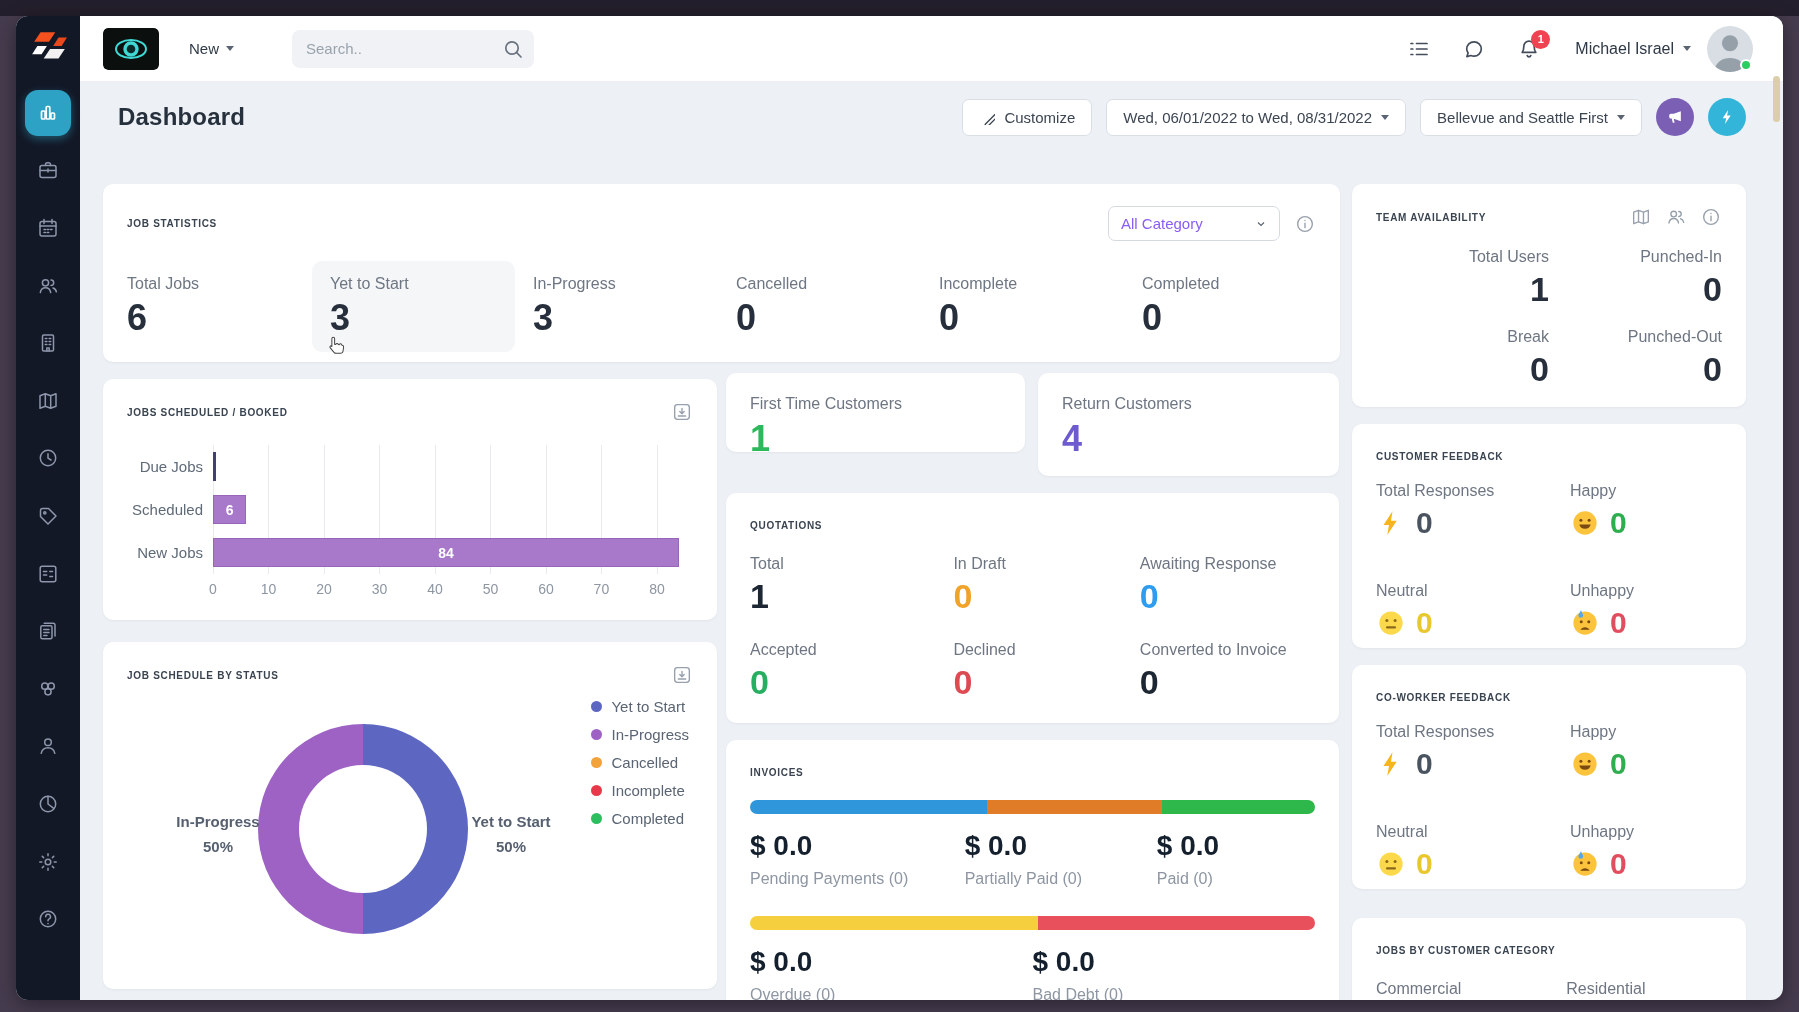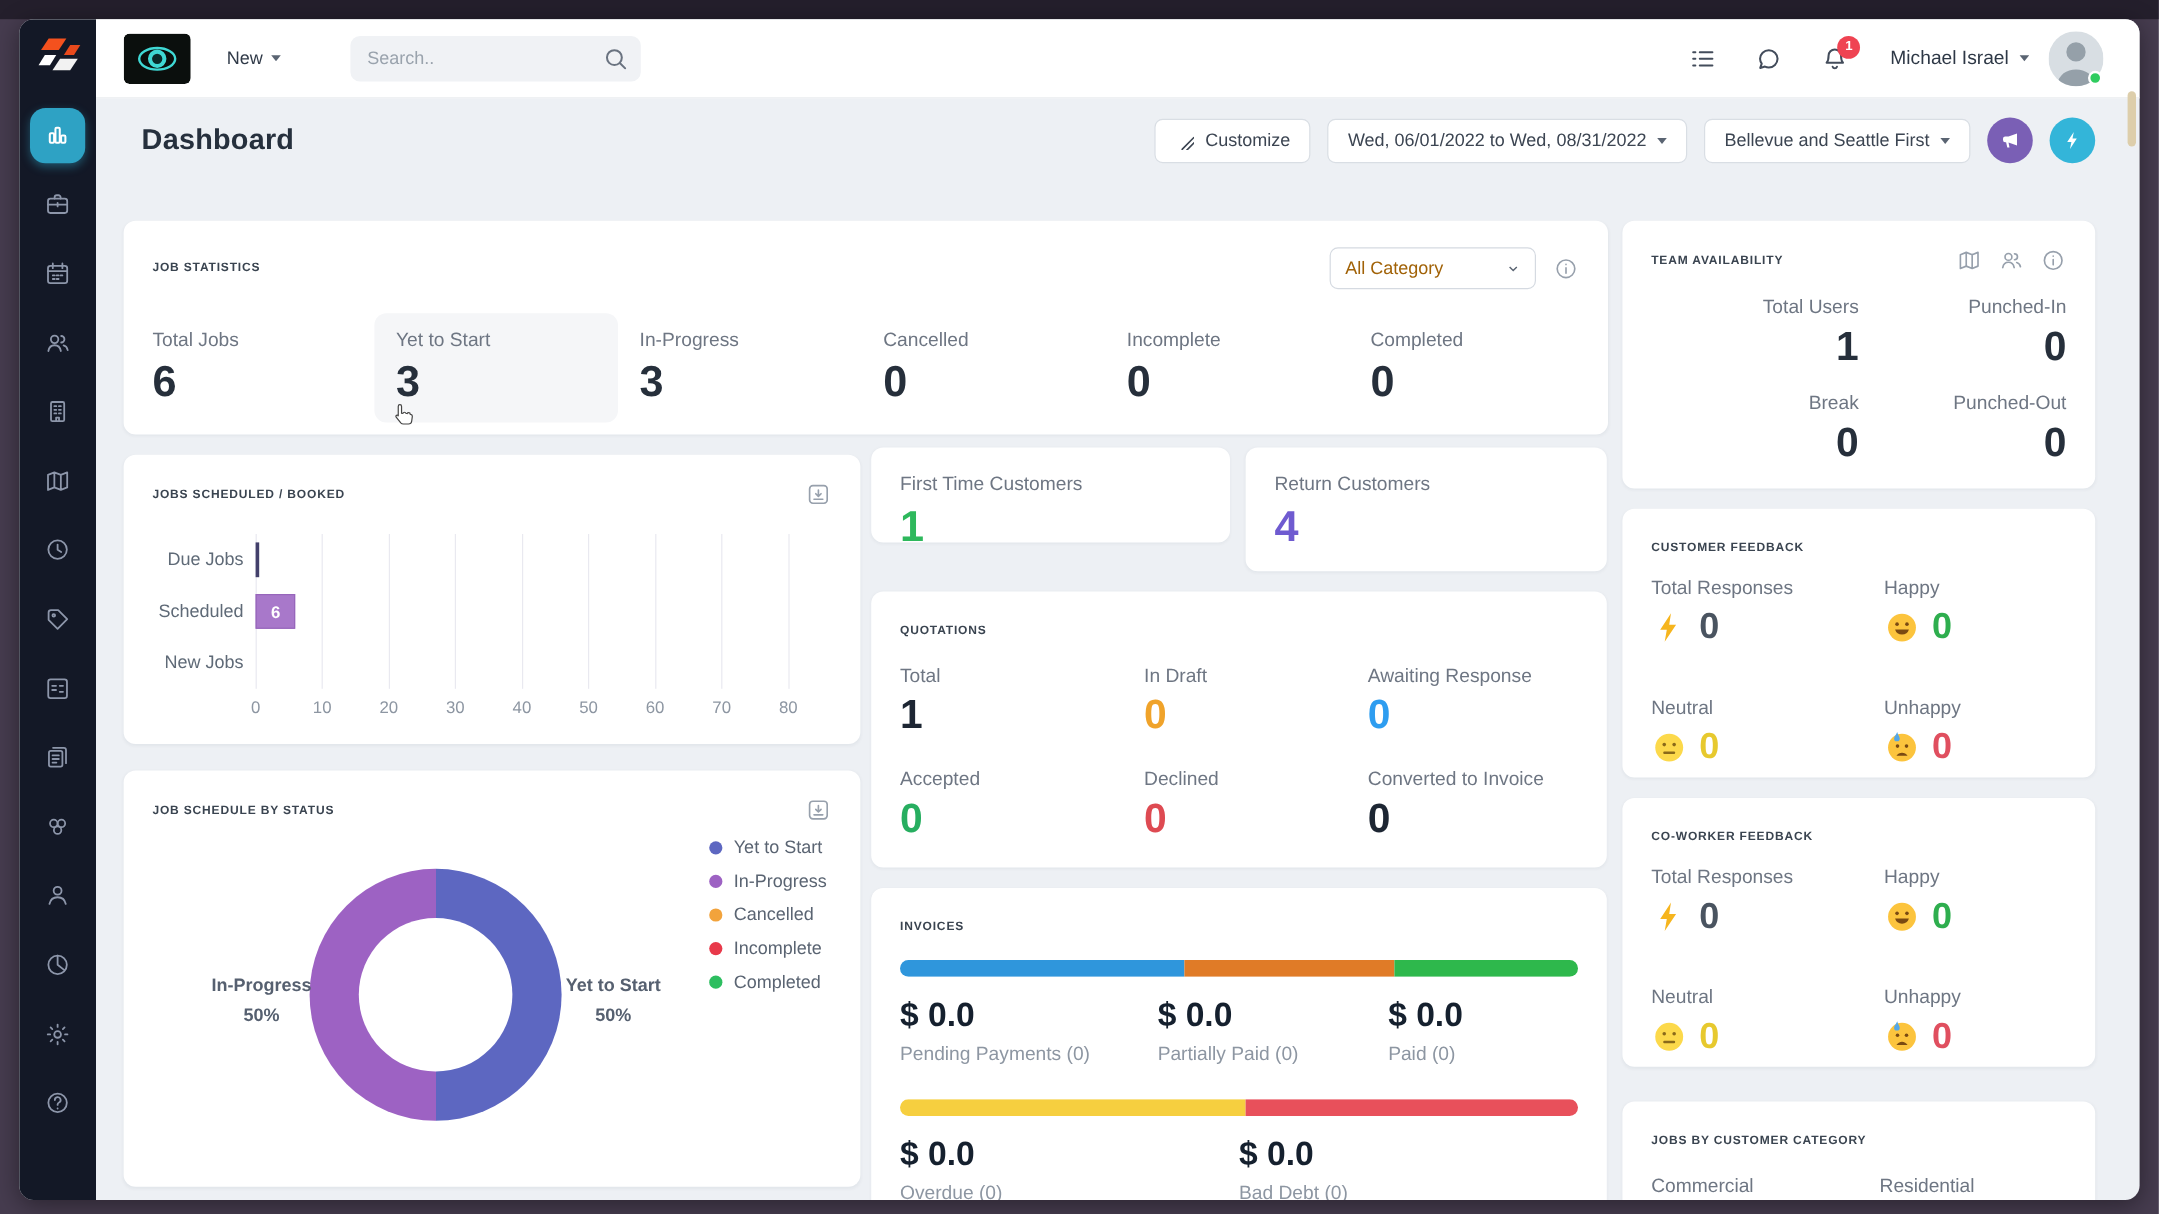--- a/index.html
+++ b/index.html
@@ -54,21 +54,21 @@
   .gico { width:22px; height:22px; cursor:pointer; }
   .gico svg { width:22px; height:22px; fill:none; stroke:#97a0ac; stroke-width:1.5; stroke-linecap:round; stroke-linejoin:round; }
 
   
   #job-stats { left:23px; top:102px; width:1237px; height:178px; }
   .js-row { display:flex; margin-top:20px; margin-left:-18px; }
   .jstat { flex:0 0 203px; padding:14px 18px; border-radius:10px; cursor:pointer; }
   .jstat.hl { background:#f5f6f8; }
   .stat-label { font-size:16px; color:#6e7683; }
   .stat-value { font-size:36px; font-weight:700; color:#262f3b; margin-top:5px; line-height:1.1; }
-  .select { width:172px; height:35px; border:1px solid #d5dae1; border-radius:7px; background:#fff; display:flex; align-items:center; justify-content:space-between; padding:0 12px; font-size:15px; color:#a16207; cursor:pointer; }
+  .select { width:172px; height:35px; border:1px solid #d5dae1; border-radius:7px; background:#fff; display:flex; align-items:center; justify-content:space-between; padding:0 12px; font-size:15px; color:#8b5cf6; cursor:pointer; }
   .filters { display:flex; align-items:center; gap:14px; }
 
   
   #team-avail { left:1272px; top:102px; width:394px; height:223px; }
   .ta-icons { display:flex; gap:13px; }
   .ta-grid { display:grid; grid-template-columns:1fr 1fr; row-gap:20px; margin-top:20px;text-align:right; }
   .ta-grid .stat-value { font-size:34px; }
 
   
   #jobs-sched { left:23px; top:297px; width:614px; height:241px; }
@@ -474,20 +474,25 @@
               </div>
             <div id="bar-rows">
                 <div class="btrack">
                   <div class="bbar zero"></div>
                 </div>
                 <div class="btrack">
                   <div class="bbar" style="width: 6.93642%;">
                     <em>6</em>
                   </div>
                 </div>
+                <div class="btrack">
+                  <div class="bbar" style="width: 97.1098%;">
+                    <em>84</em>
+                  </div>
+                </div>
               </div>
           </div>
           <div id="bar-ticks">
               <span style="left: 0%;">0</span>
               <span style="left: 11.56%;">10</span>
               <span style="left: 23.12%;">20</span>
               <span style="left: 34.68%;">30</span>
               <span style="left: 46.24%;">40</span>
               <span style="left: 57.8%;">50</span>
               <span style="left: 69.36%;">60</span>

